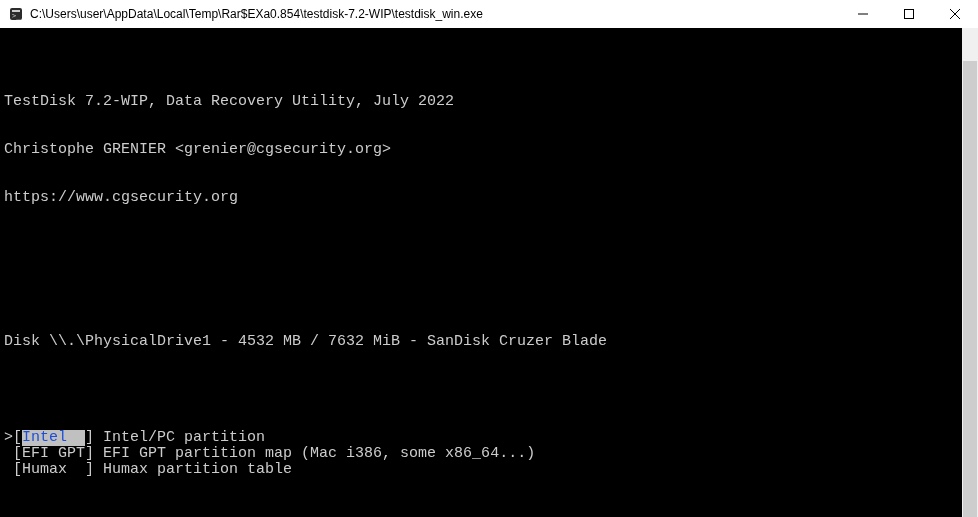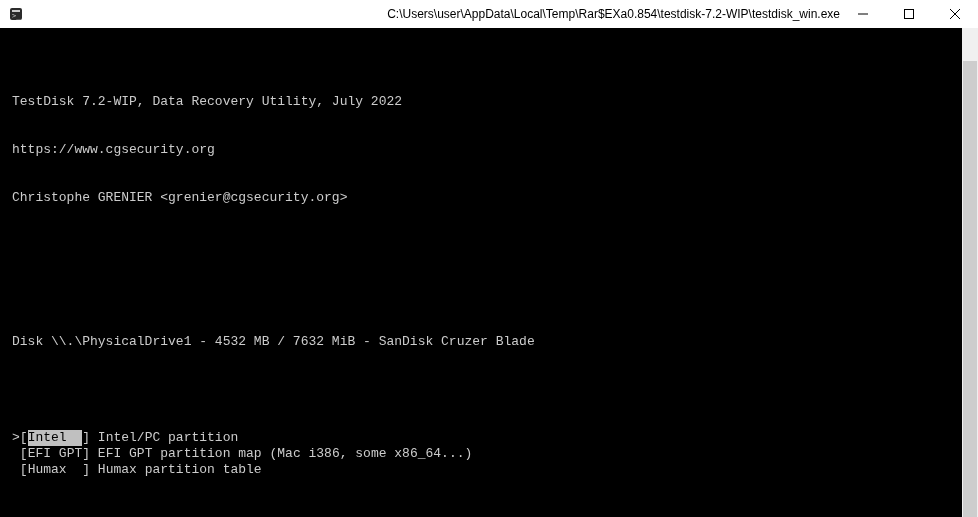--- a/index.html
+++ b/index.html
@@ -31,21 +31,20 @@
       height: 16px;
       margin-right: 6px;
       display: inline-flex;
       align-items: center;
       justify-content: center;
     }
     .titlebar-title {
       flex: 1;
       white-space: nowrap;
       overflow: hidden;
-      text-align: right;
     }
     .titlebar-controls {
       display: flex;
       height: 100%;
     }
     .titlebar-btn {
       width: 46px;
       height: 100%;
       display: flex;
       align-items: center;
@@ -57,37 +56,37 @@
     }
     .titlebar-btn svg {
       stroke: #000;
       stroke-width: 1;
       fill: none;
     }
     .terminal {
       background: #000000;
       color: #cccccc;
       height: calc(100% - 28px);
-      padding: 2px 0 0 12px;
+      padding: 2px 0 0 4px;
       white-space: pre;
       line-height: 16px;
       font-family: Consolas, 'Courier New', monospace;
-      font-size: 13px;
+      font-size: 15px;
       position: relative;
     }
     .terminal-inner {
       width: calc(100% - 16px);
       height: 100%;
     }
     .line {
       white-space: pre;
     }
     .selected-bg {
       background: #c0c0c0;
-      color: #000000;
+      color: #1d4ed8;
     }
     .scrollbar {
       position: absolute;
       right: 0;
       top: 0;
       width: 16px;
       height: 100%;
       background: #f0f0f0;
     }
     .scrollbar-thumb {
@@ -135,22 +134,22 @@
           <line x1="0" y1="0" x2="10" y2="10"></line>
           <line x1="10" y1="0" x2="0" y2="10"></line>
         </svg>
     </div>
   </div>
 </div>
 
 <div class="terminal">
   <div class="terminal-inner">
     <div class="line">TestDisk 7.2-WIP, Data Recovery Utility, July 2022</div>
+    <div class="line">Christophe GRENIER &lt;grenier@cgsecurity.org&gt;</div>
     <div class="line">https://www.cgsecurity.org</div>
-    <div class="line">Christophe GRENIER &lt;grenier@cgsecurity.org&gt;</div>
     <div class="line">&nbsp;</div>
     <div class="line">&nbsp;</div>
     <div class="line">Disk \\.\PhysicalDrive1 - 4532 MB / 7632 MiB - SanDisk Cruzer Blade</div>
     <div class="line">&nbsp;</div>
     <div id="menu-container"><div class="line menu-row"><span class="menu-bracket">&gt;</span><span>[</span><span class="selected-bg">Intel  </span><span>] </span><span class="menu-desc">Intel/PC partition</span></div><div class="line menu-row"><span class="menu-bracket"> </span><span>[</span><span>EFI GPT</span><span>] </span><span class="menu-desc">EFI GPT partition map (Mac i386, some x86_64...)</span></div><div class="line menu-row"><span class="menu-bracket"> </span><span>[</span><span>Humax  </span><span>] </span><span class="menu-desc">Humax partition table</span></div></div>
     
     
     
     
     

